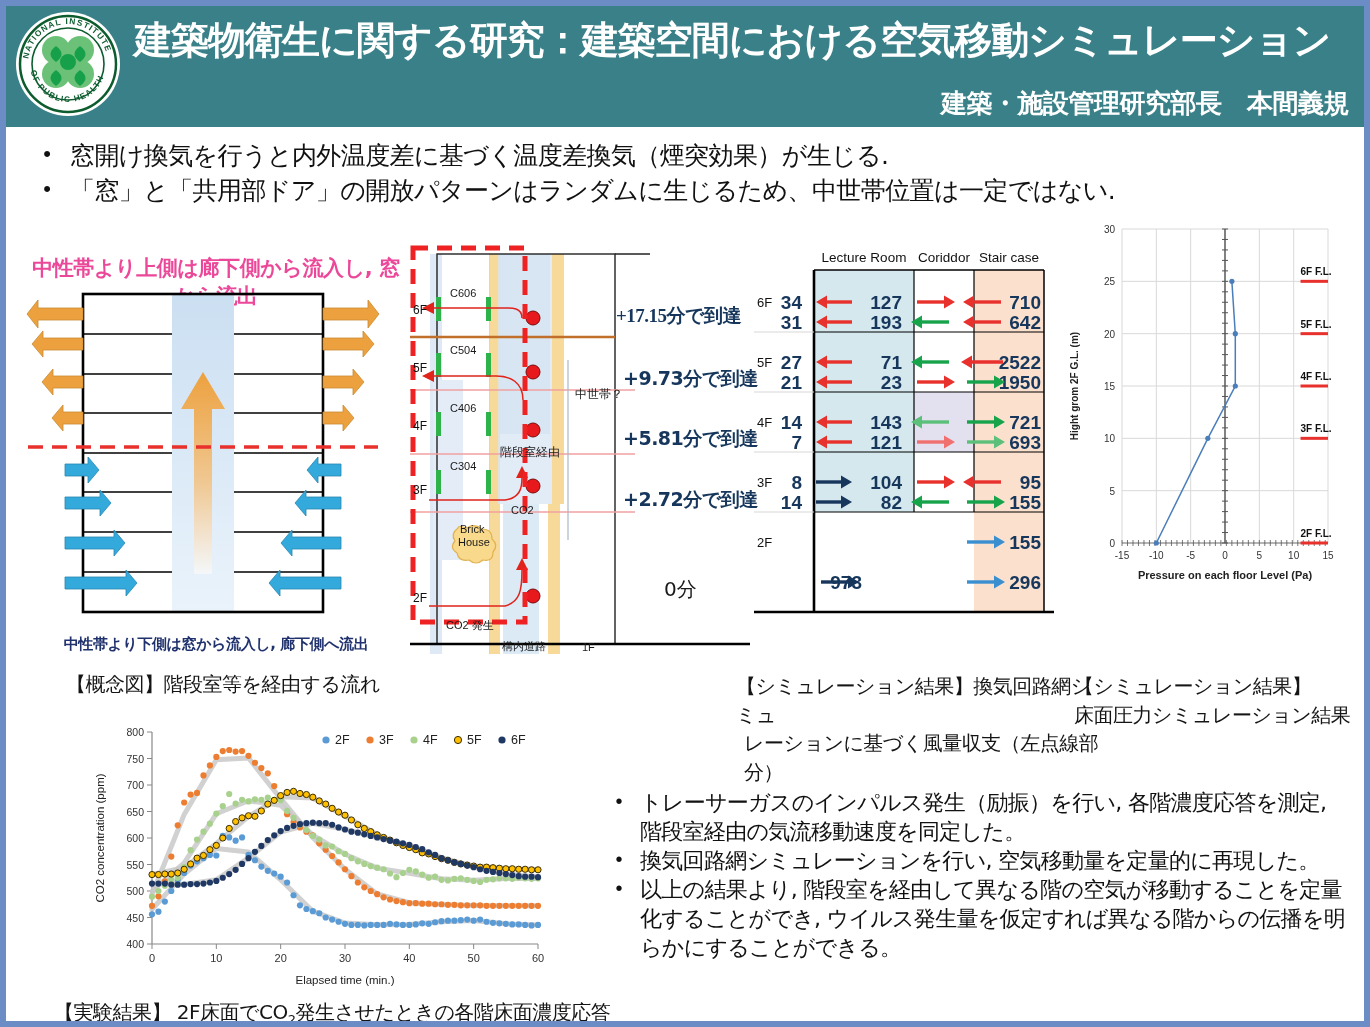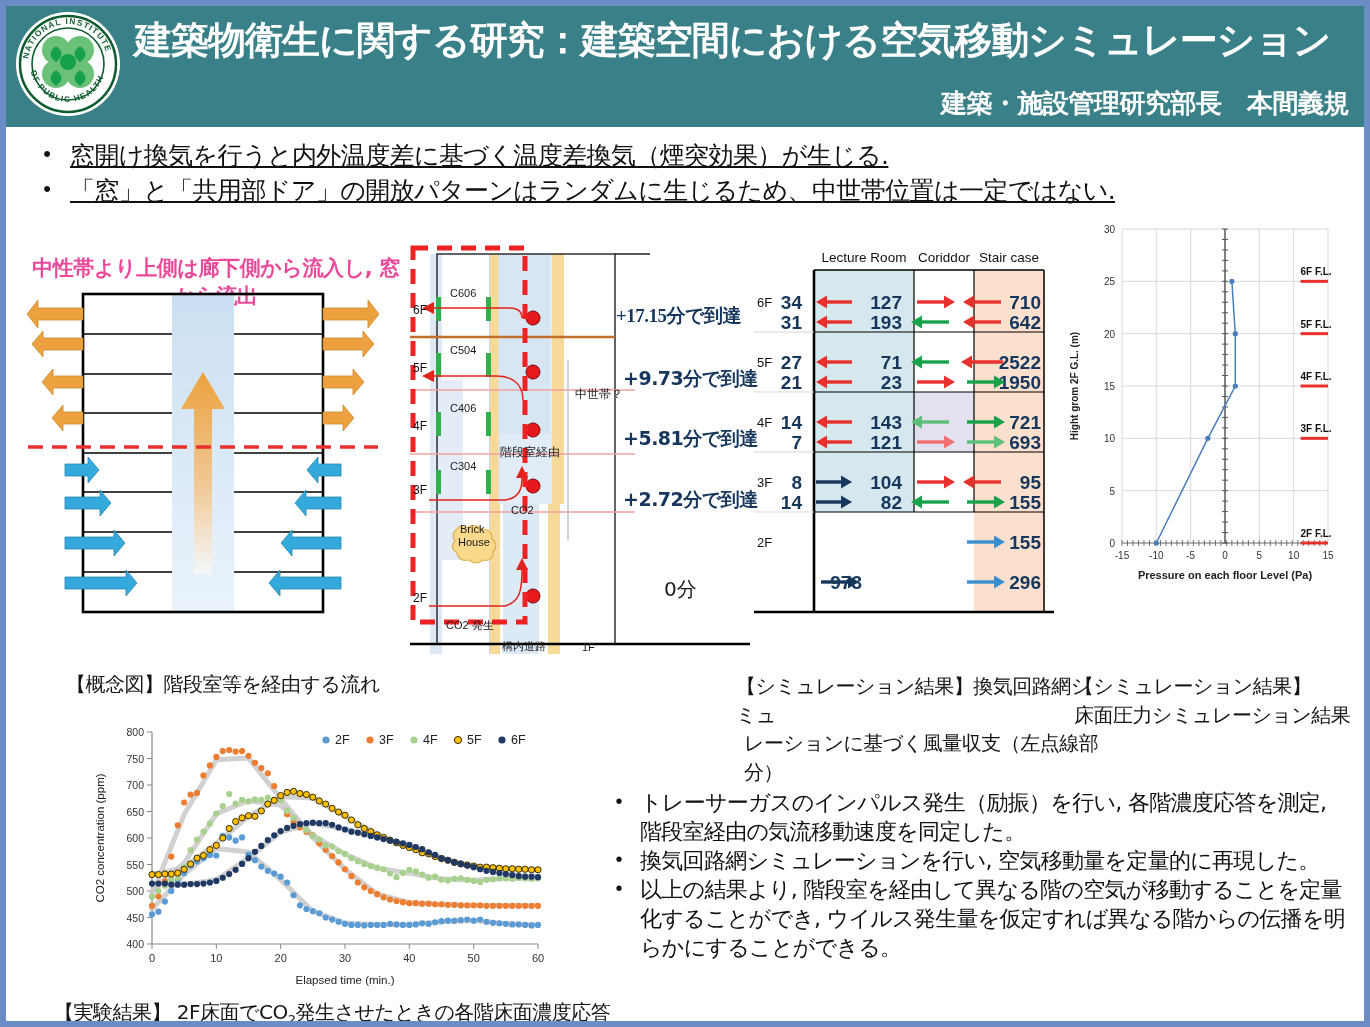--- a/index.html
+++ b/index.html
@@ -13,21 +13,21 @@
   #title{position:absolute;left:128px;top:14px;width:1215px;color:#ffffff;
          font-size:38px;font-weight:bold;letter-spacing:-1px;line-height:1.1;
          font-family:"DejaVu Sans",sans-serif;}
   #subtitle{position:absolute;left:128px;top:80px;width:1215px;color:#ffffff;text-align:right;
             font-size:26px;font-weight:bold;letter-spacing:-0.5px;
             font-family:"DejaVu Sans",sans-serif;}
   
   #topbullets{position:absolute;left:18px;top:134px;width:1200px;color:#111;}
   .bl{display:flex;align-items:flex-start;margin-bottom:2px;}
   .bl .dot{width:46px;flex:0 0 46px;text-align:center;font-size:22px;line-height:1.25;color:#111;}
-  .bl .txt{font-size:25px;line-height:1.3;letter-spacing:-0.6px;font-family:"DejaVu Sans",sans-serif;text-decoration:underline;}
+  .bl .txt{font-size:25px;line-height:1.3;letter-spacing:-0.6px;font-family:"DejaVu Sans",sans-serif;}
   
   .cap{position:absolute;font-size:20px;color:#151515;line-height:1.45;letter-spacing:-0.5px;
        font-family:"DejaVu Sans",sans-serif;}
   
   #concept{position:absolute;left:20px;top:248px;width:380px;height:400px;}
   #concept .hdtxt{position:absolute;left:0;top:0;width:380px;text-align:center;color:#ec4899;
        font-size:21px;font-weight:bold;letter-spacing:-0.4px;font-family:"DejaVu Sans",sans-serif;}
   #concept .ftxt{position:absolute;left:0;bottom:0;width:380px;text-align:center;color:#20326e;
        font-size:15px;font-weight:bold;letter-spacing:-0.4px;font-family:"DejaVu Sans",sans-serif;}
   
@@ -89,20 +89,21 @@
       <span class="txt">窓開け換気を行うと内外温度差に基づく温度差換気（煙突効果）が生じる.</span>
     </div>
     <div class="bl">
       <span class="dot">•</span>
       <span class="txt">「窓」と「共用部ドア」の開放パターンはランダムに生じるため、中世帯位置は一定ではない.</span>
     </div>
   </div>
 
   <div id="concept">
     <div class="hdtxt">中性帯より上側は廊下側から流入し, 窓から流出</div>
+    <div class="ftxt">中性帯より下側は窓から流入し, 廊下側へ流出</div>
     <svg width="380" height="400" viewBox="0 0 380 400" style="position:absolute;left:0;top:0;">
 
       <defs>
         <linearGradient id="shaftg" x1="0" y1="0" x2="0" y2="1">
           <stop offset="0%" stop-color="#cbdff2"></stop>
             <stop offset="100%" stop-color="#eaf3fb"></stop>
         </linearGradient>
         <linearGradient id="arrg" x1="0" y1="0" x2="0" y2="1">
           <stop offset="0%" stop-color="#eda13e"></stop>
             <stop offset="55%" stop-color="#f0c893"></stop>

